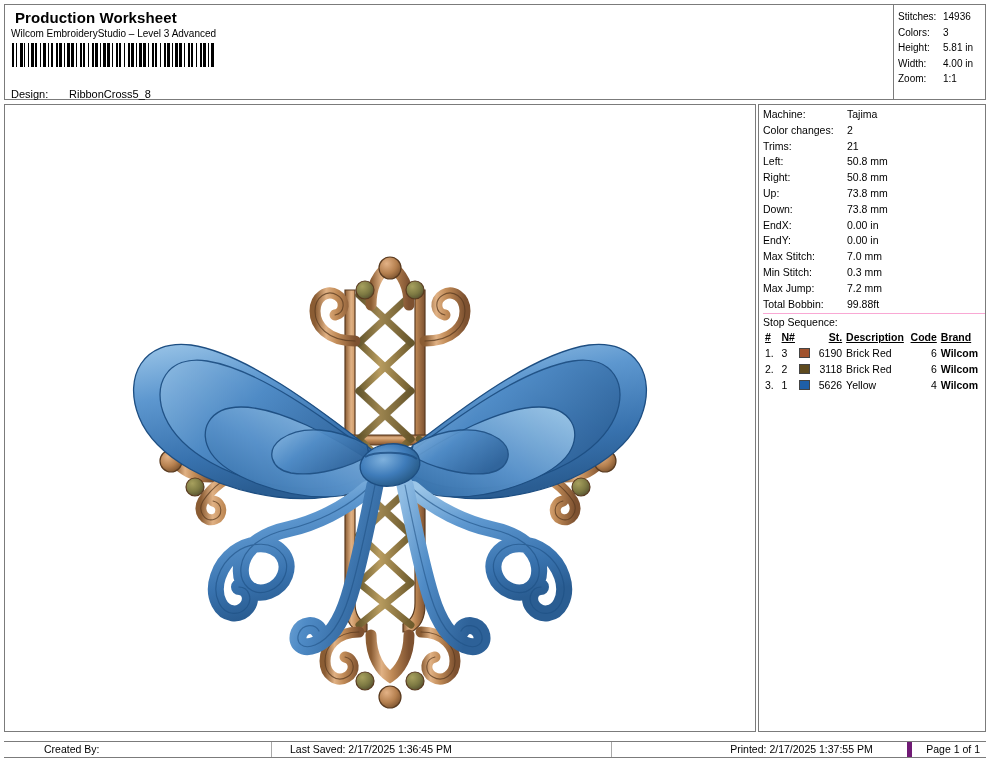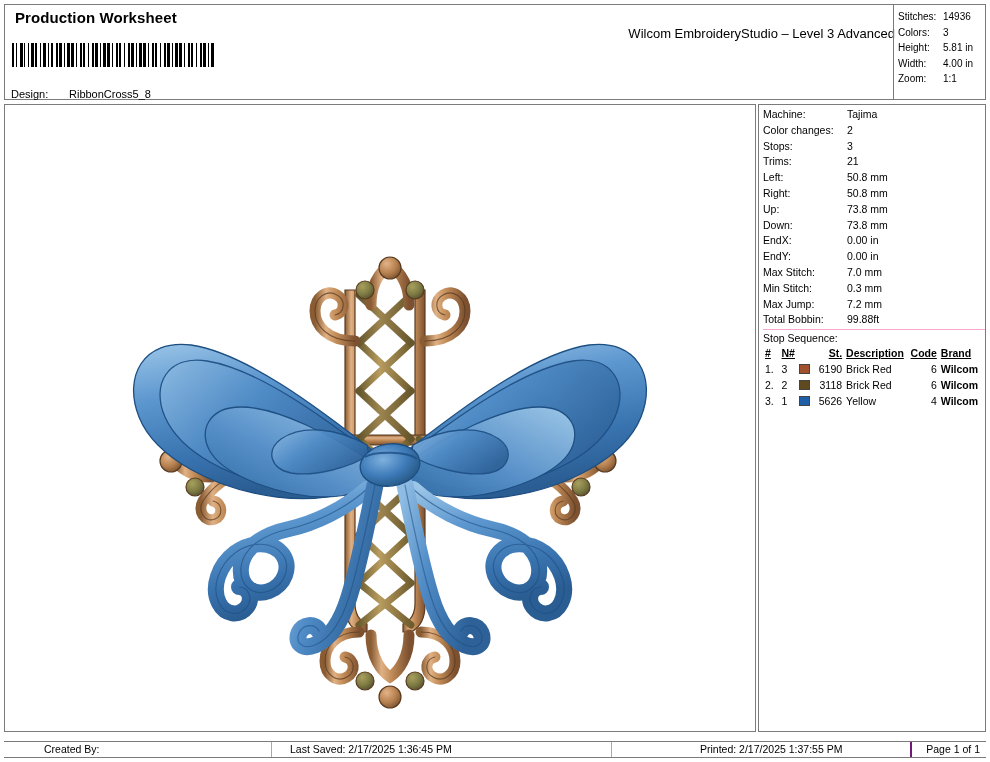--- a/index.html
+++ b/index.html
@@ -43,24 +43,23 @@
     padding: 4px 0 0 6px;
   }
   #title {
     font-size: 15px;
     font-weight: bold;
     letter-spacing: 0.1px;
     line-height: 17px;
     margin: 0 0 1px 4px;
   }
   #subtitle {
-    font-size: 13px;
+    font-size: 10px;
     line-height: 13px;
     margin: 0 0 3px 0;
-    text-align: right;
   }
   #barcode {
     width: 202px;
     height: 24px;
     margin: 0 0 3px 1px;
     background-repeat: repeat-y;
     background-image: linear-gradient(90deg,
       #000 0 2px, #fff 2px 4px, #000 4px 5px, #fff 5px 8px,
       #000 8px 11px, #fff 11px 12px, #000 12px 13px, #fff 13px 16px,
       #000 16px 17px, #fff 17px 19px, #000 19px 22px, #fff 22px 23px,
@@ -209,21 +208,21 @@
   }
   .foot-cell {
     box-sizing: border-box;
     padding: 0 4px;
     line-height: 15px;
     white-space: nowrap;
     overflow: hidden;
   }
   #foot-created { width: 232px; border-right: 1px solid #a9a9a9; margin-left: 36px; }
   #foot-saved   { width: 340px; border-right: 1px solid #a9a9a9; text-align: left; padding-left: 18px;}
-  #foot-printed { width: 300px; border-right: 2px solid #701a75; text-align: left; padding-left: 88px;}
+  #foot-printed { width: 300px; border-right: 5px solid #701a75; text-align: center; padding-left: 88px;}
   #foot-page    { flex: 1; text-align: right; padding-right: 6px; }
 </style>
 </head>
 <body>
 
 <div id="sheet">
 
   <div id="header">
 
     <div id="header-left">
@@ -453,23 +452,20 @@
 
   <div id="info-panel">
 
     <div class="info-row">
       <span class="k">Machine:</span><span class="v">Tajima</span>
     </div>
     <div class="info-row">
       <span class="k">Color changes:</span><span class="v">2</span>
     </div>
     <div class="info-row">
-      <span class="k">Stops:</span><span class="v">3</span>
-    </div>
-    <div class="info-row">
       <span class="k">Trims:</span><span class="v">21</span>
     </div>
     <div class="info-row">
       <span class="k">Left:</span><span class="v">50.8 mm</span>
     </div>
     <div class="info-row">
       <span class="k">Right:</span><span class="v">50.8 mm</span>
     </div>
     <div class="info-row">
       <span class="k">Up:</span><span class="v">73.8 mm</span>

